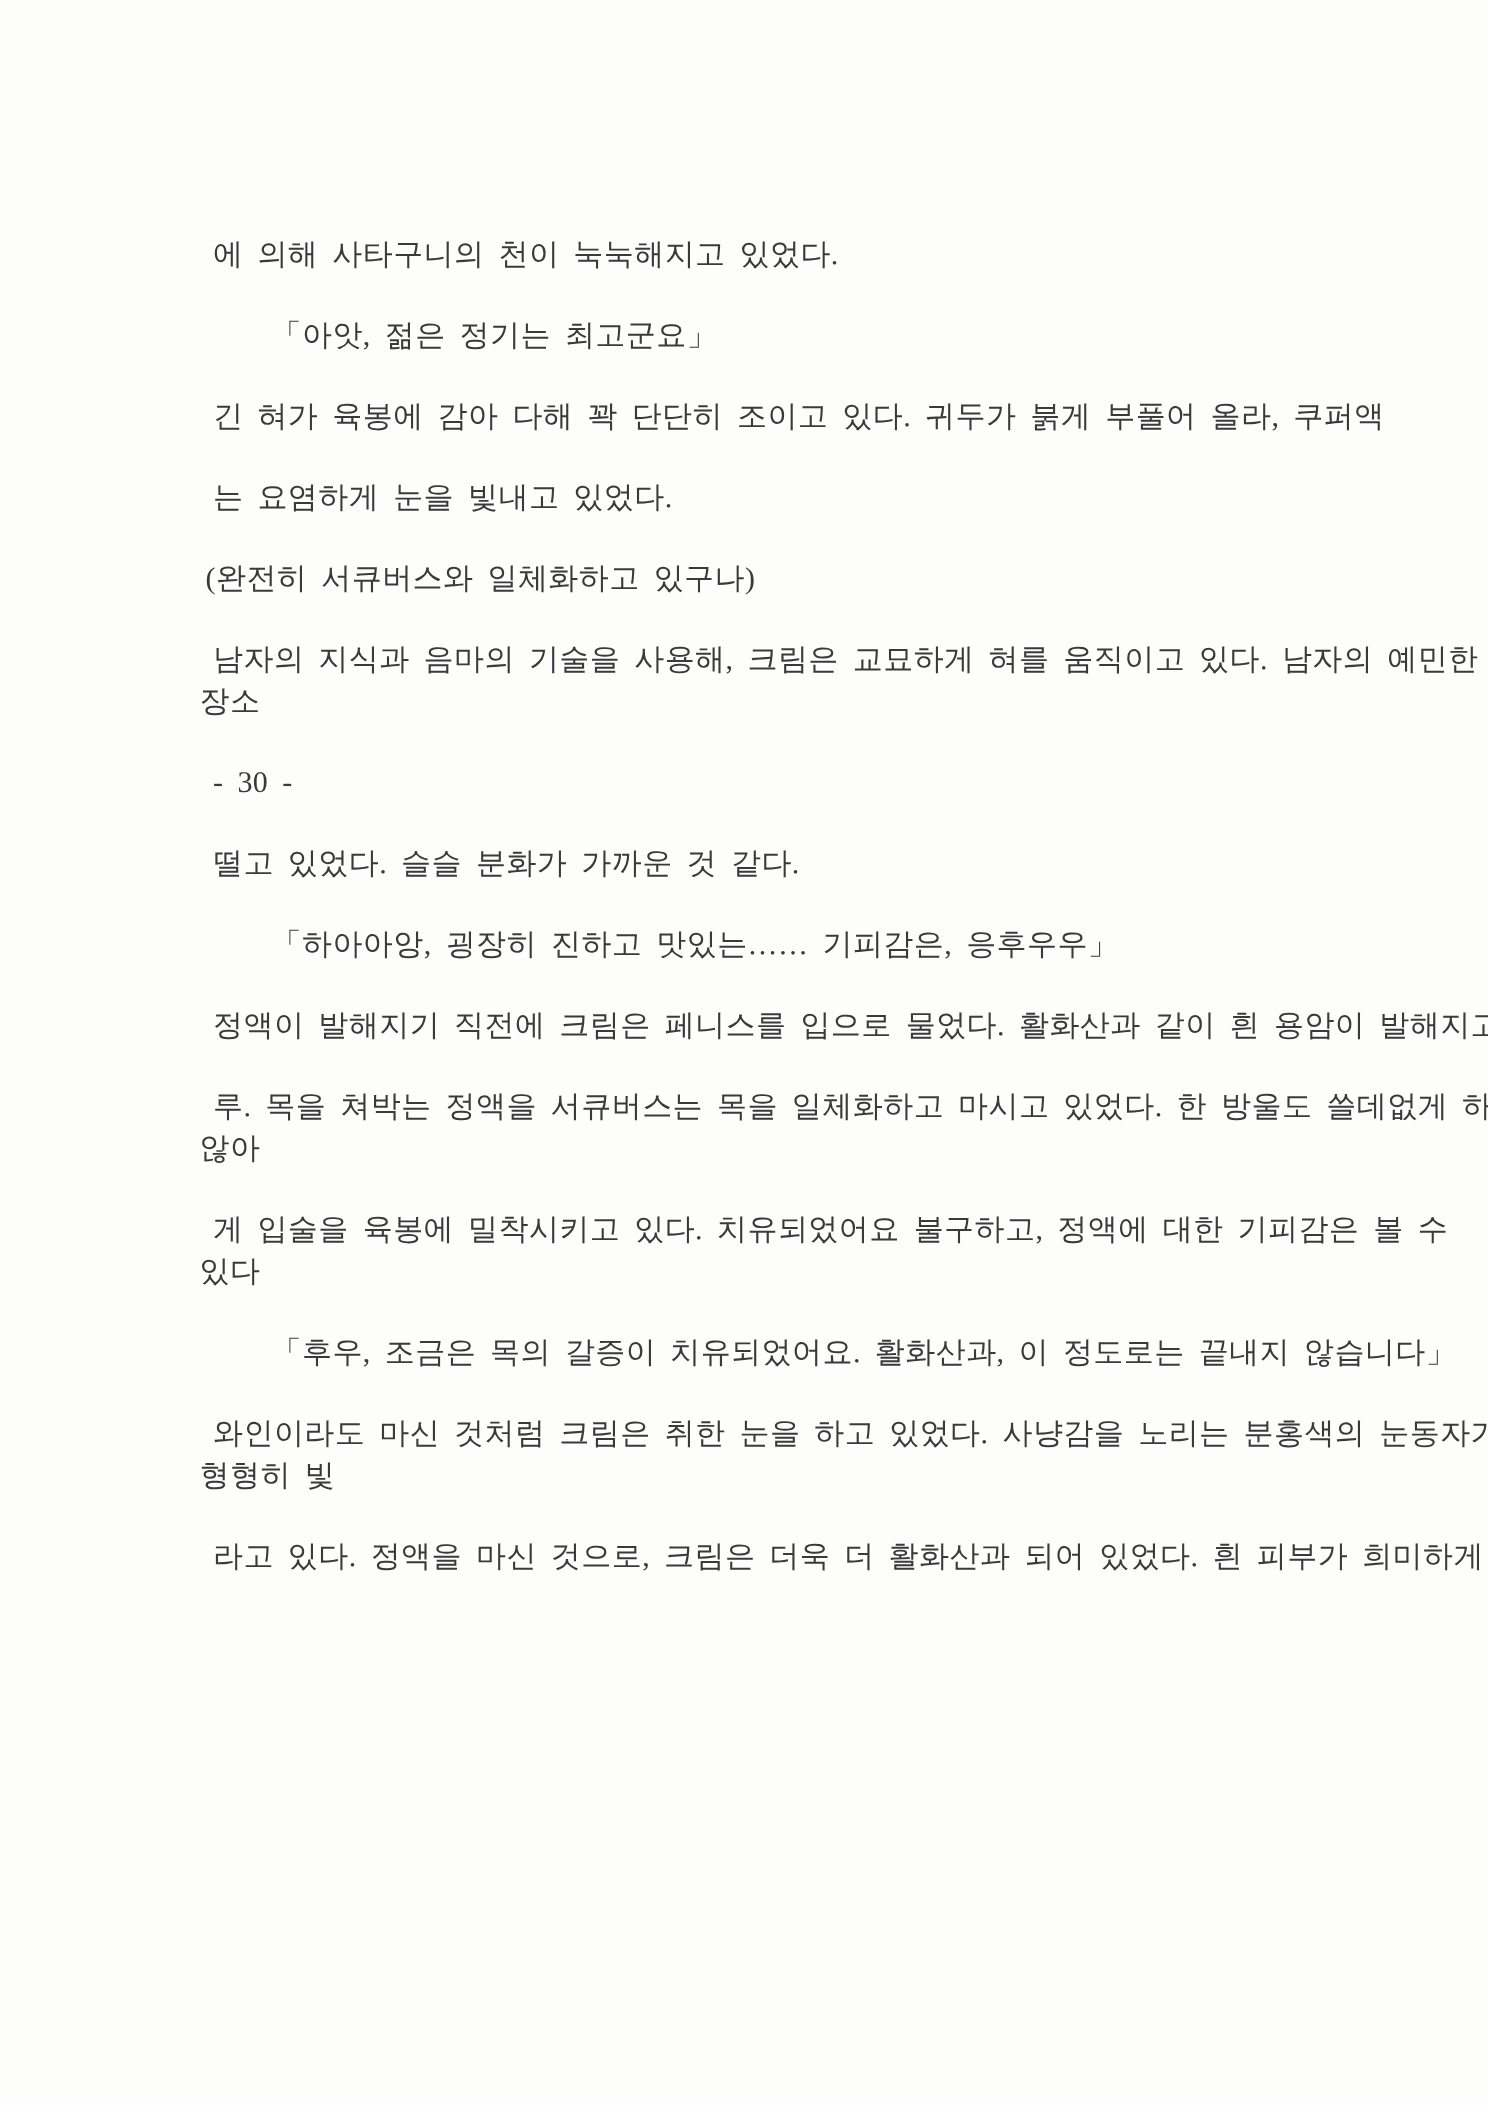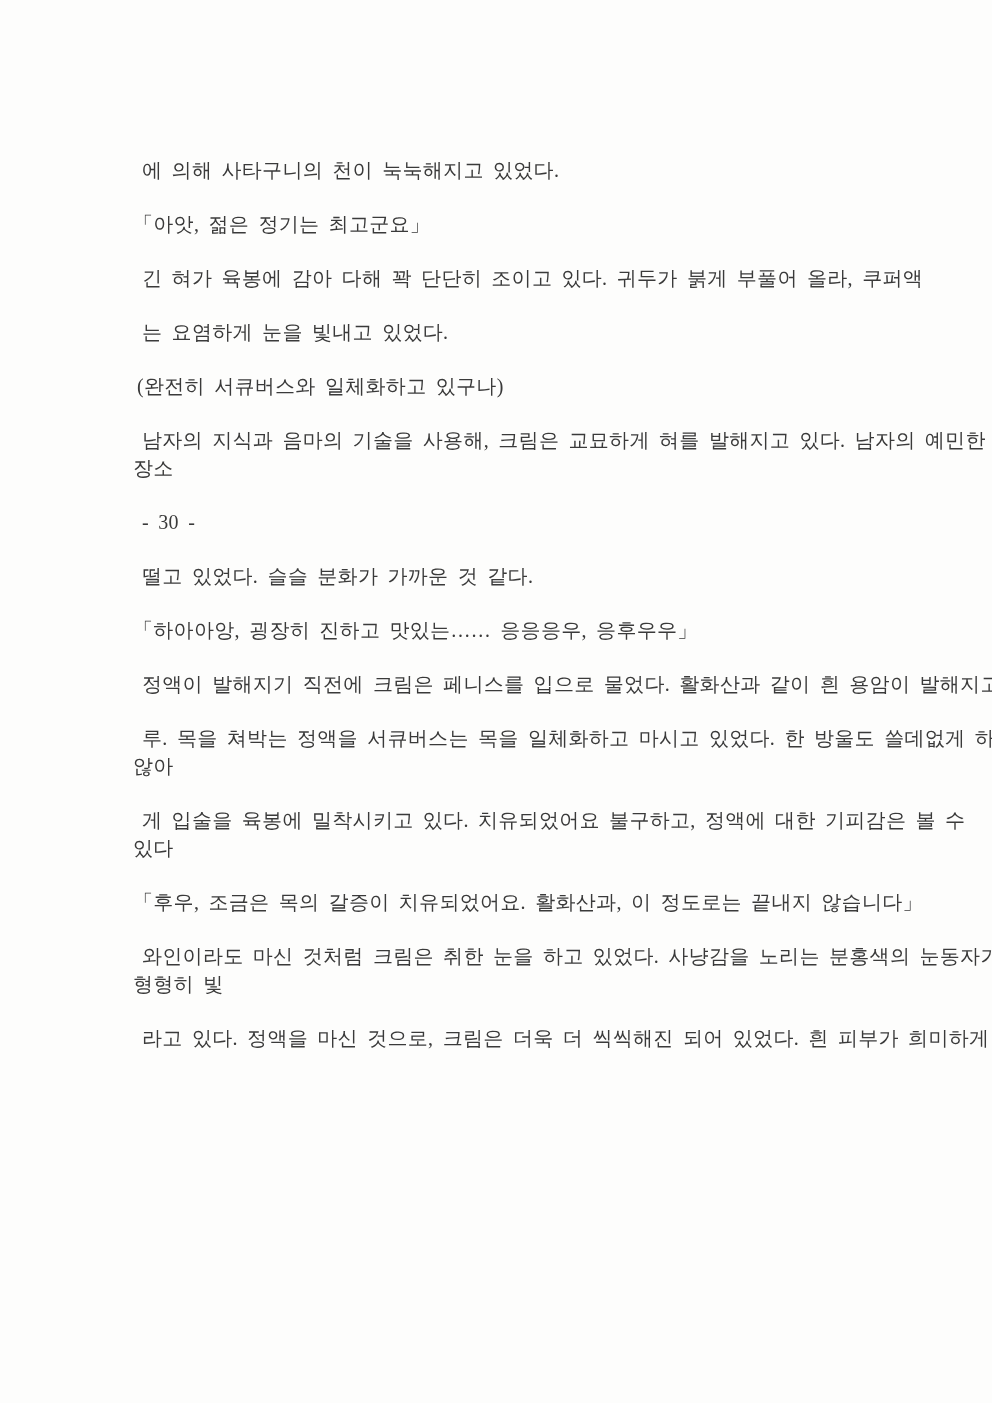--- a/index.html
+++ b/index.html
@@ -27,41 +27,41 @@
     margin: 0 0 26px 0;
     font-size: 20px;
     line-height: 28px;
     color: var(--text);
     white-space: pre;          
     letter-spacing: 0.3px;
     word-spacing: 4px;
   }
   .para.body    { text-indent: 9px; }  
   .para.thought { text-indent: 4px; }
-  .para.quote   { text-indent: 0; }
+  .para.quote   { text-indent: 0; margin-left: 48px; }
   .para.pagenum { text-indent: 9px; }
 </style>
 </head>
 <body>
 
 <div class="page">
   <div>
     <p class="para body">에 의해 사타구니의 천이 눅눅해지고 있었다.</p>
     <p class="para quote">「아앗, 젊은 정기는 최고군요」</p>
     <p class="para body">긴 혀가 육봉에 감아 다해 꽉 단단히 조이고 있다. 귀두가 붉게 부풀어 올라, 쿠퍼액</p>
     <p class="para body">는 요염하게 눈을 빛내고 있었다.</p>
     <p class="para thought">(완전히 서큐버스와 일체화하고 있구나)</p>
-    <p class="para body">남자의 지식과 음마의 기술을 사용해, 크림은 교묘하게 혀를 발해지고 있다. 남자의 예민한
+    <p class="para body">남자의 지식과 음마의 기술을 사용해, 크림은 교묘하게 혀를 움직이고 있다. 남자의 예민한
 장소</p>
     <p class="para pagenum">- 30 -</p>
     <p class="para body">떨고 있었다. 슬슬 분화가 가까운 것 같다.</p>
-    <p class="para quote">「하아아앙, 굉장히 진하고 맛있는…… 응응응우, 응후우우」</p>
+    <p class="para quote">「하아아앙, 굉장히 진하고 맛있는…… 기피감은, 응후우우」</p>
     <p class="para body">정액이 발해지기 직전에 크림은 페니스를 입으로 물었다. 활화산과 같이 흰 용암이 발해지고</p>
     <p class="para body">루. 목을 쳐박는 정액을 서큐버스는 목을 일체화하고 마시고 있었다. 한 방울도 쓸데없게 하지
 않아</p>
     <p class="para body">게 입술을 육봉에 밀착시키고 있다. 치유되었어요 불구하고, 정액에 대한 기피감은 볼 수
 있다</p>
     <p class="para quote">「후우, 조금은 목의 갈증이 치유되었어요. 활화산과, 이 정도로는 끝내지 않습니다」</p>
     <p class="para body">와인이라도 마신 것처럼 크림은 취한 눈을 하고 있었다. 사냥감을 노리는 분홍색의 눈동자가
 형형히 빛</p>
-    <p class="para body">라고 있다. 정액을 마신 것으로, 크림은 더욱 더 씩씩해진 되어 있었다. 흰 피부가 희미하게</p>
+    <p class="para body">라고 있다. 정액을 마신 것으로, 크림은 더욱 더 활화산과 되어 있었다. 흰 피부가 희미하게</p>
   </div>
 </div>
 
 </body></html>

